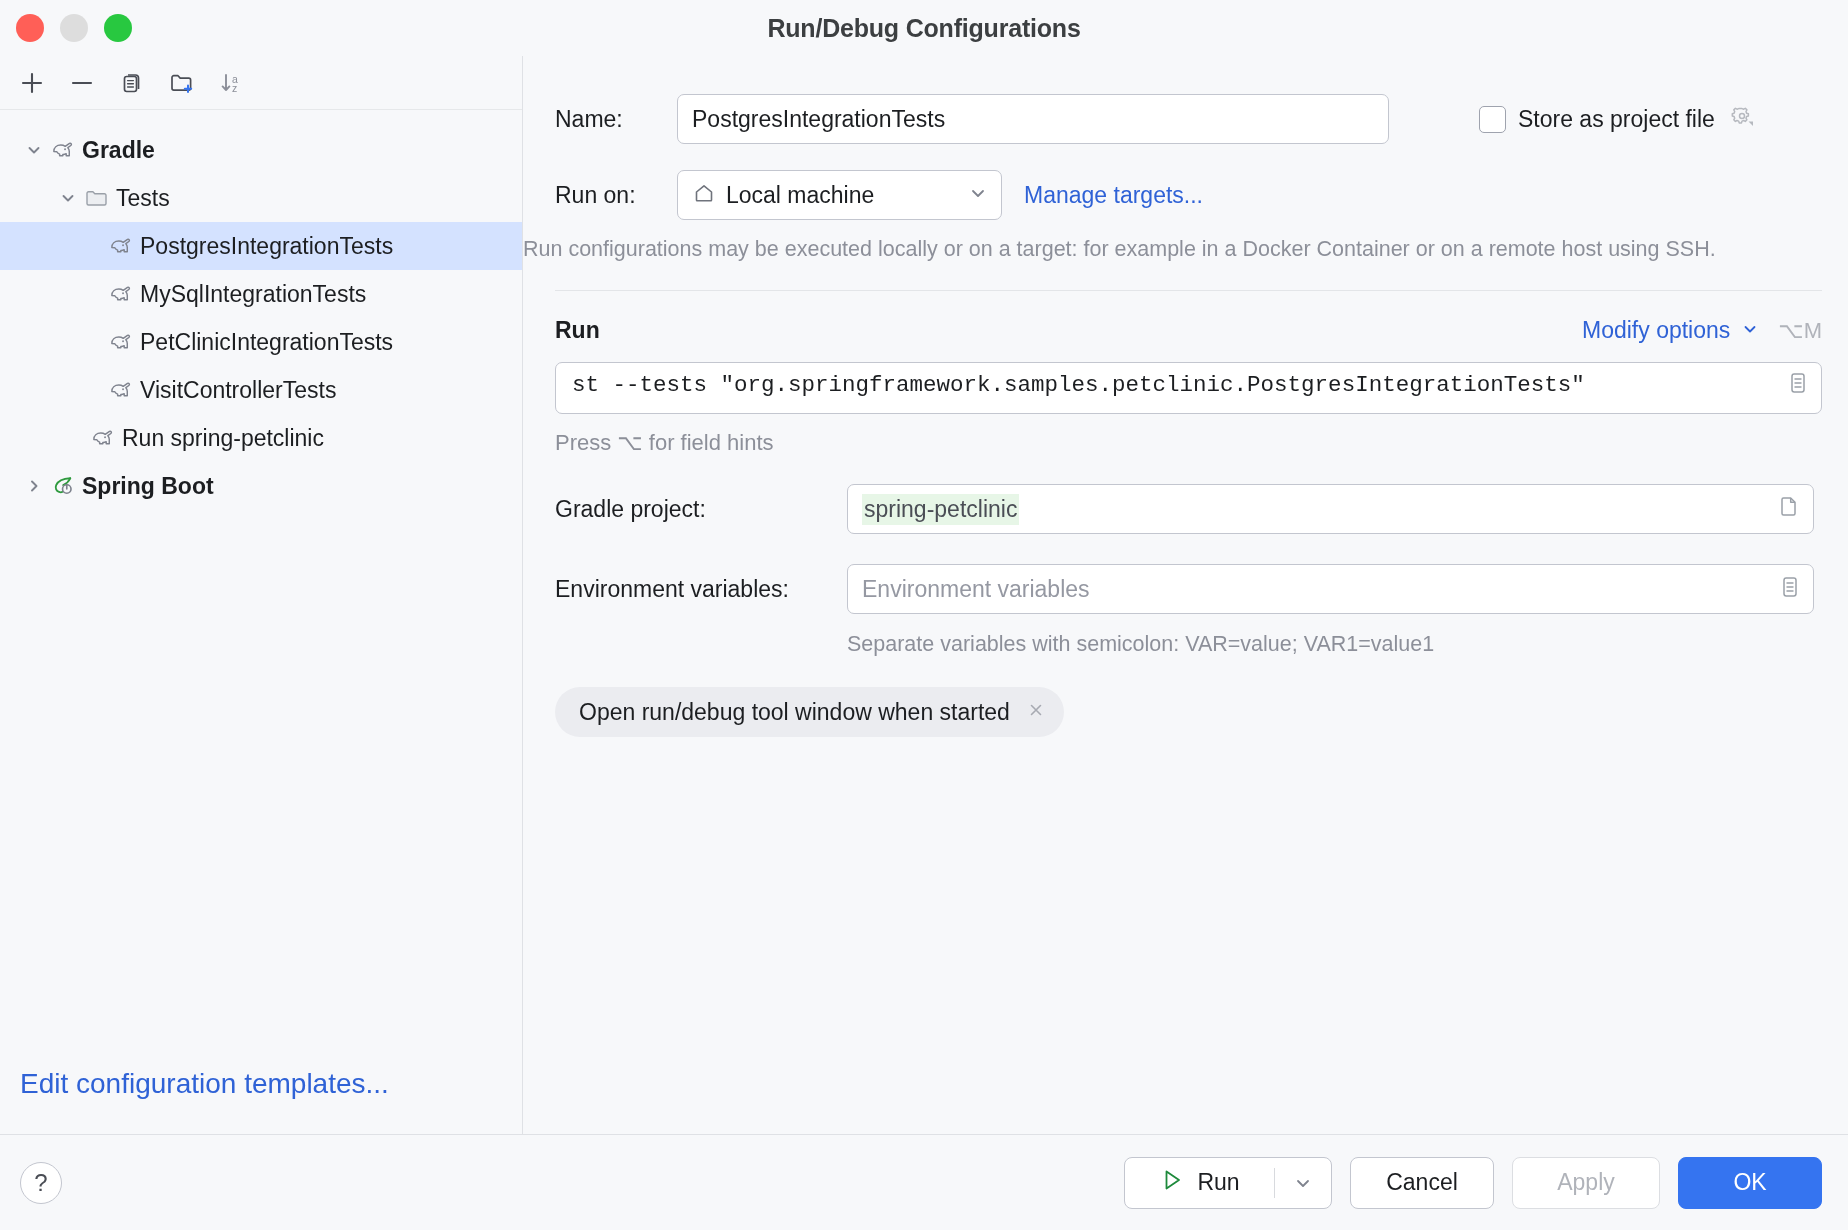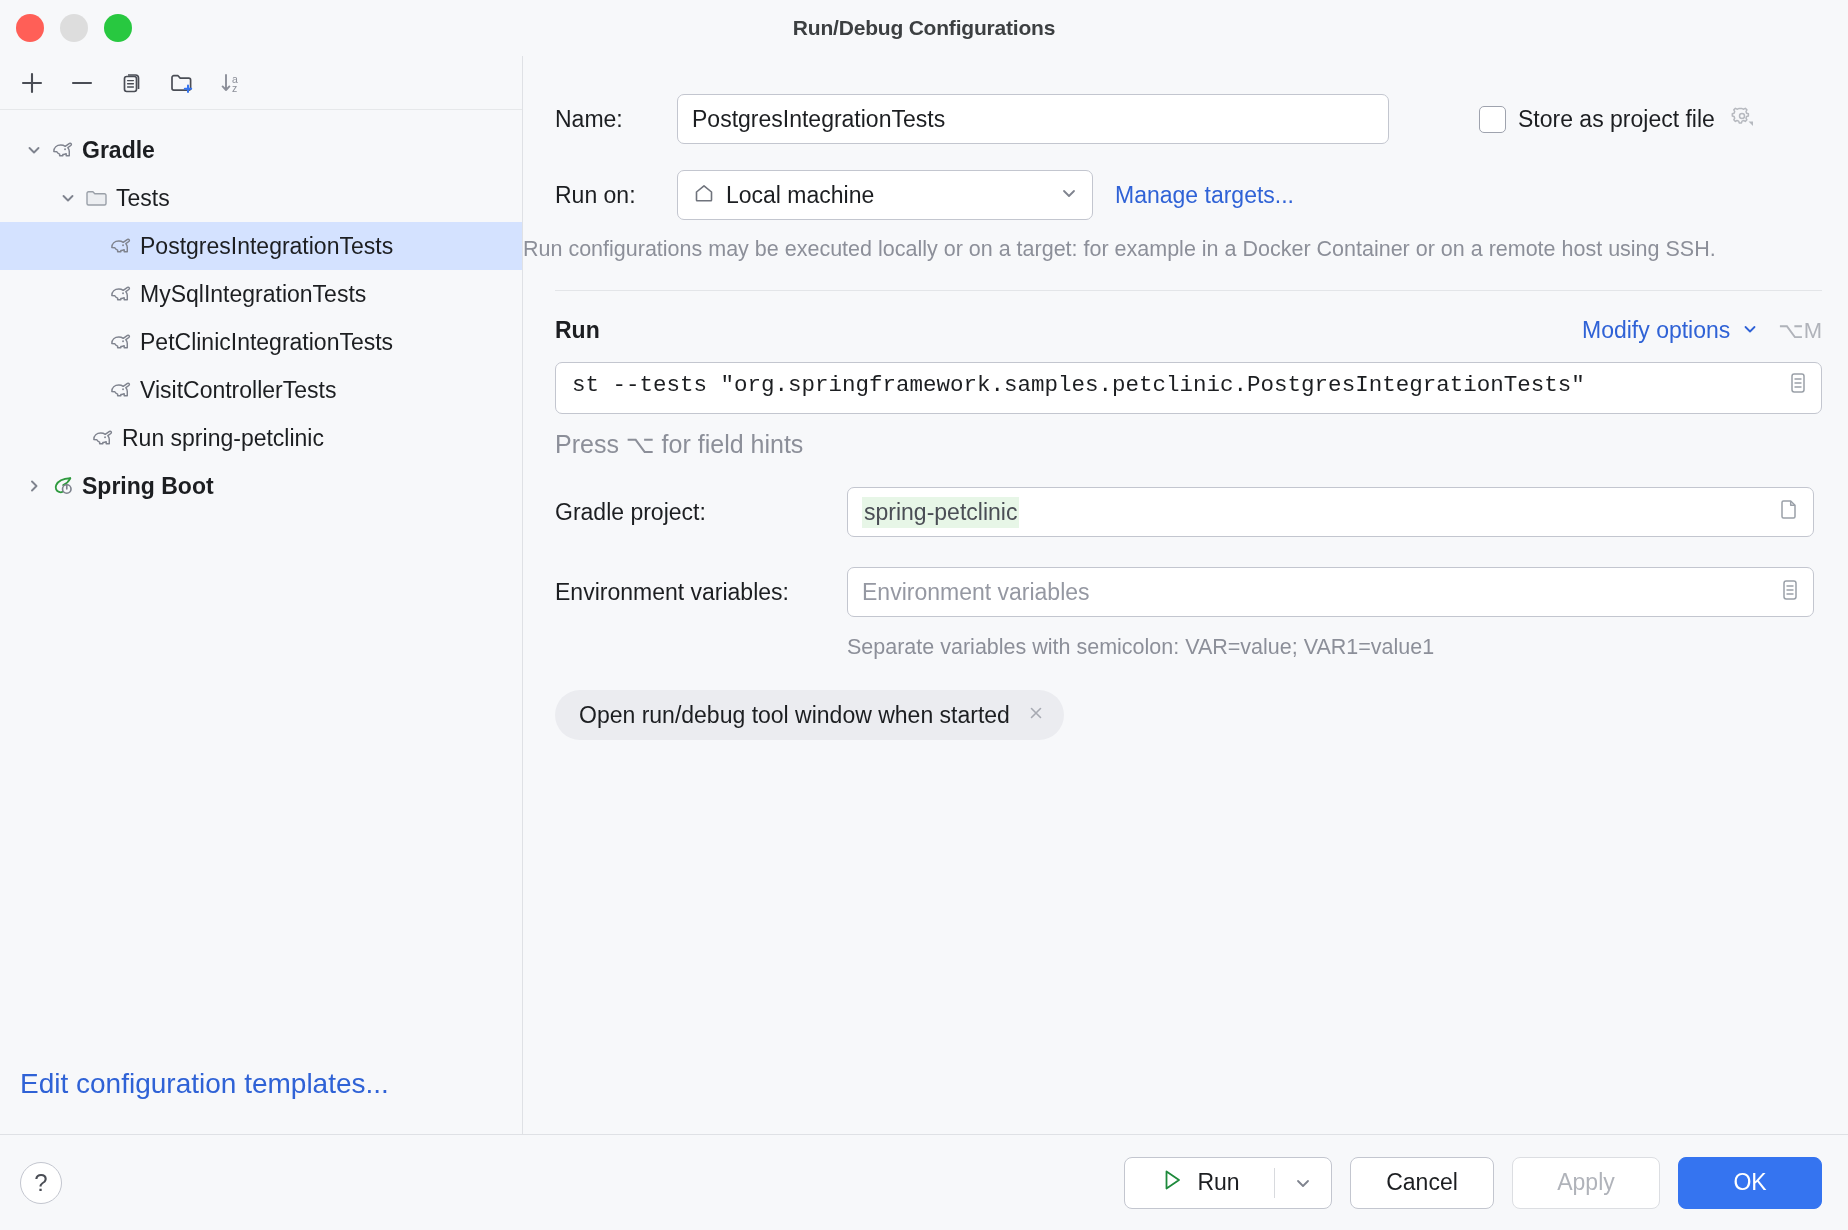--- a/index.html
+++ b/index.html
@@ -39,21 +39,21 @@
     display: flex;
     gap: 16px;
   }
   .tl { width: 28px; height: 28px; border-radius: 50%; }
   .tl-red { background: #ff5f57; }
   .tl-yellow { background: #dddddd; }
   .tl-green { background: #28c840; }
   .dialog-title {
     width: 100%;
     text-align: center;
-    font-size: 21px;
+    font-size: 25px;
     font-weight: bold;
     color: #3c3f41;
     letter-spacing: -0.2px;
   }
 
   
   .body {
     flex: 1 1 auto;
     display: flex;
     min-height: 0;
@@ -180,21 +180,21 @@
     background: #fff;
     flex: 0 0 27px;
   }
   .store-lbl { font-size: 23px; color: #1c1e21; white-space: nowrap; }
 
   .row-runon {
     margin-top: 26px;
     padding-left: 32px;
   }
   .combo {
-    width: 416px;
+    width: 325px;
     height: 50px;
     background: #fff;
     border: 1px solid #c3c6cf;
     border-radius: 7px;
     display: flex;
     align-items: center;
     padding: 0 12px 0 14px;
     gap: 10px;
   }
   .combo .combo-text {
@@ -250,21 +250,21 @@
     flex: 1 1 auto;
     font-family: "Liberation Mono", monospace;
     font-size: 22.5px;
     color: #1c1e21;
     white-space: nowrap;
     overflow: hidden;
   }
 
   .press-hint {
     color: #8c8f99;
-    font-size: 25px;
+    font-size: 22px;
     padding-left: 32px;
     margin-top: 16px;
   }
 
   .row-gradle, .row-env {
     display: flex;
     align-items: center;
     padding-left: 32px;
     padding-right: 34px;
   }

